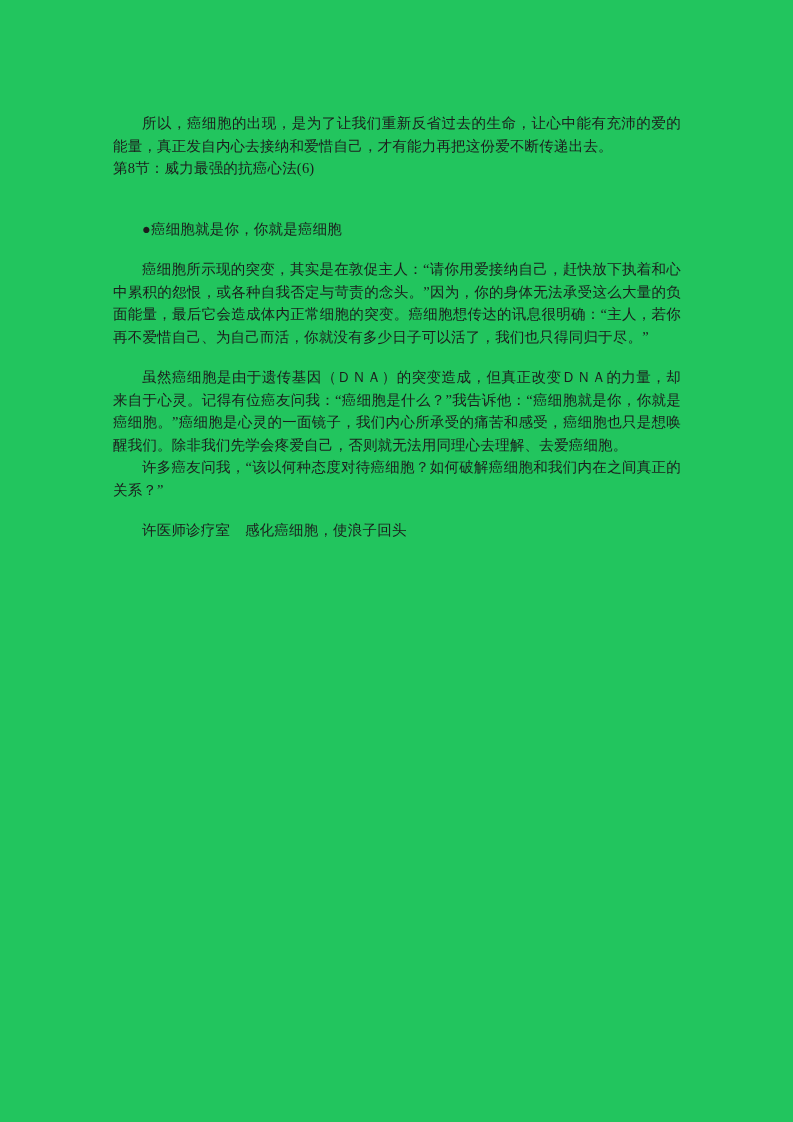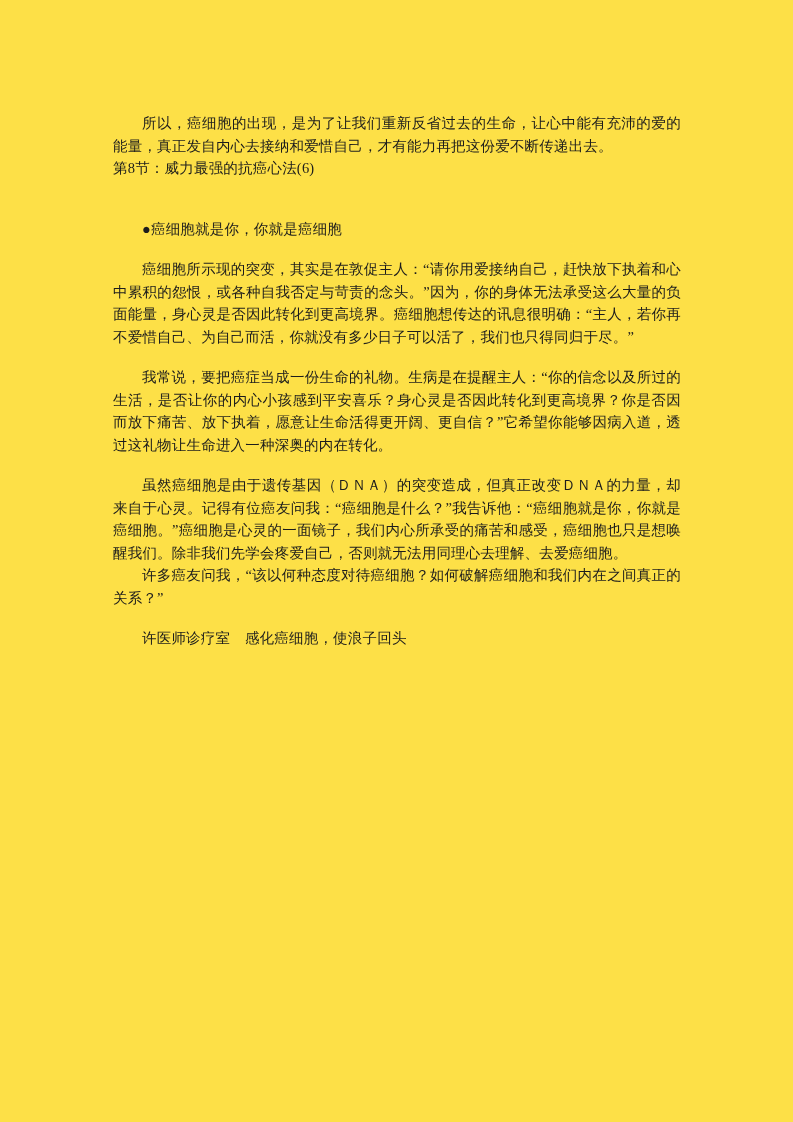--- a/index.html
+++ b/index.html
@@ -4,21 +4,21 @@
 <style>
   html, body {
     margin: 0;
     padding: 0;
     background: #ffffff;
   }
   .page {
     position: relative;
     width: 793px;
     height: 1122px;
-    background: #fde047;
+    background: #22c55e;
     box-sizing: border-box;
     padding: 112px 112px 60px 113px;
     overflow: hidden;
     font-family: "Liberation Serif", "DejaVu Serif", serif;
     color: #1c1c1c;
   }
   .content {
     width: 568px;
   }
   .para, .section {
@@ -43,20 +43,19 @@
 </style>
 </head>
 <body>
 
 <div class="page">
   <div class="content">
 
     <div class="para no-gap">所以，癌细胞的出现，是为了让我们重新反省过去的生命，让心中能有充沛的爱的能量，真正发自内心去接纳和爱惜自己，才有能力再把这份爱不断传递出去。</div>
     <div class="section big-gap">第8节：威力最强的抗癌心法(6)</div>
     <div class="para">●癌细胞就是你，你就是癌细胞</div>
-    <div class="para">癌细胞所示现的突变，其实是在敦促主人：“请你用爱接纳自己，赶快放下执着和心中累积的怨恨，或各种自我否定与苛责的念头。”因为，你的身体无法承受这么大量的负面能量，身心灵是否因此转化到更高境界。癌细胞想传达的讯息很明确：“主人，若你再不爱惜自己、为自己而活，你就没有多少日子可以活了，我们也只得同归于尽。”</div>
-    <div class="para">我常说，要把癌症当成一份生命的礼物。生病是在提醒主人：“你的信念以及所过的生活，是否让你的内心小孩感到平安喜乐？身心灵是否因此转化到更高境界？你是否因而放下痛苦、放下执着，愿意让生命活得更开阔、更自信？”它希望你能够因病入道，透过这礼物让生命进入一种深奥的内在转化。</div>
+    <div class="para">癌细胞所示现的突变，其实是在敦促主人：“请你用爱接纳自己，赶快放下执着和心中累积的怨恨，或各种自我否定与苛责的念头。”因为，你的身体无法承受这么大量的负面能量，最后它会造成体内正常细胞的突变。癌细胞想传达的讯息很明确：“主人，若你再不爱惜自己、为自己而活，你就没有多少日子可以活了，我们也只得同归于尽。”</div>
     <div class="para no-gap">虽然癌细胞是由于遗传基因（ＤＮＡ）的突变造成，但真正改变ＤＮＡ的力量，却来自于心灵。记得有位癌友问我：“癌细胞是什么？”我告诉他：“癌细胞就是你，你就是癌细胞。”癌细胞是心灵的一面镜子，我们内心所承受的痛苦和感受，癌细胞也只是想唤醒我们。除非我们先学会疼爱自己，否则就无法用同理心去理解、去爱癌细胞。</div>
     <div class="para">许多癌友问我，“该以何种态度对待癌细胞？如何破解癌细胞和我们内在之间真正的关系？”</div>
     <div class="para">许医师诊疗室　感化癌细胞，使浪子回头</div>
 
   </div>
 </div>
 
 </body></html>

